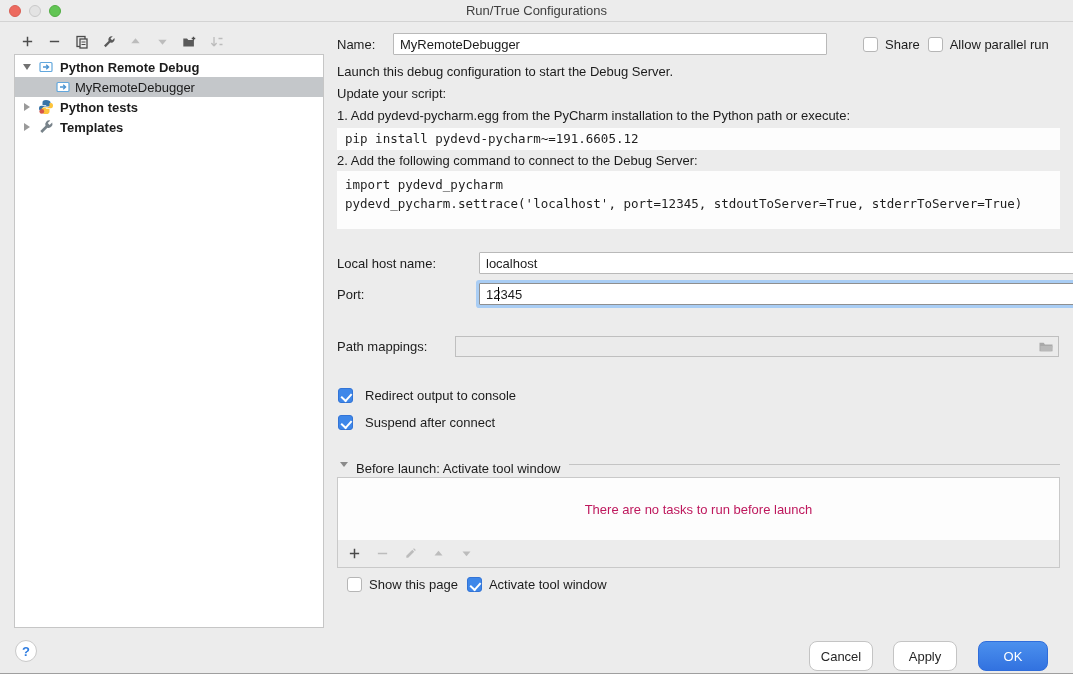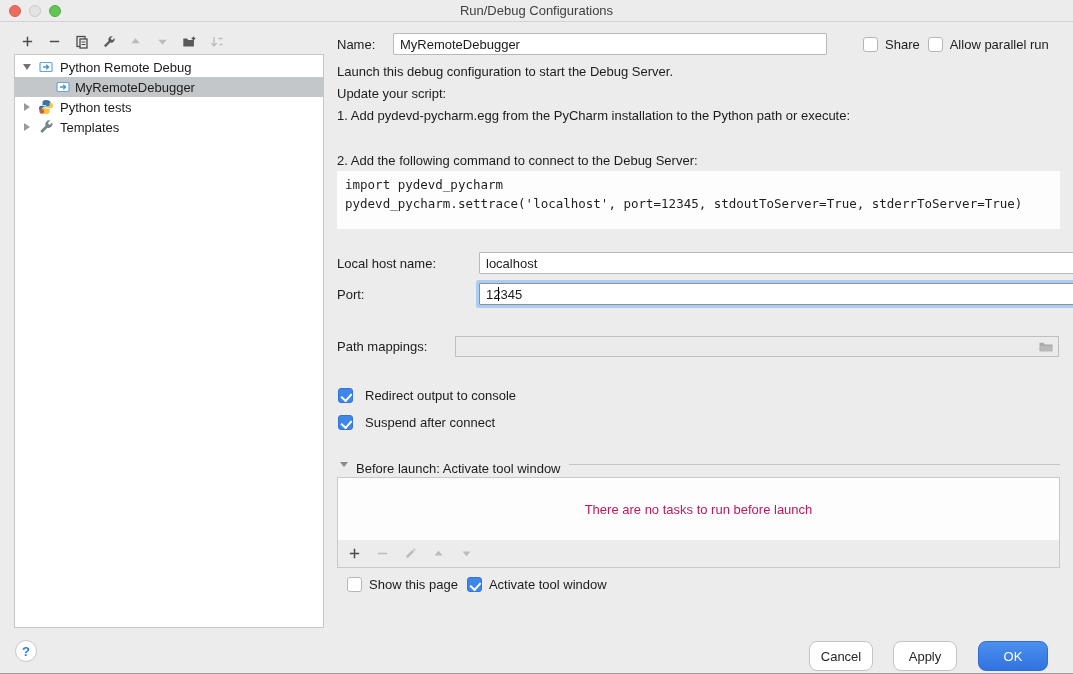--- a/index.html
+++ b/index.html
@@ -20,21 +20,21 @@
   .light.gray{background:#e3e3e3;border:1px solid #c9c9c9;}
   .light.green{background:#62c554;border:1px solid #51ad43;}
   
   .tree-toolbar{position:absolute;left:20px;top:34px;display:flex;gap:12px;align-items:center;}
   .tbtn{width:15px;height:15px;display:flex;align-items:center;justify-content:center;
     background:none;border:none;padding:0;cursor:default;}
   .tree-panel{position:absolute;left:14px;top:54px;width:310px;height:574px;
     background:#ffffff;border:1px solid #c6c6c6;padding-top:2px;}
   .trow{height:20px;display:flex;align-items:center;}
   .trow .lbl{margin-left:6px;white-space:nowrap;}
-  .trow.group .lbl{font-weight:400;}
+  .trow.group .lbl{font-weight:700;}
   .trow.selected{background:#c4c7ca;}
   .tri-down{width:0;height:0;border-left:4.5px solid transparent;border-right:4.5px solid transparent;
     border-top:6px solid #727272;margin-left:8px;}
   .tri-right{width:0;height:0;border-top:4.5px solid transparent;border-bottom:4.5px solid transparent;
     border-left:6px solid #9a9a9a;margin-left:9px;}
   .ticon{width:16px;height:16px;margin-left:7px;flex:none;}
   .trow.child{padding-left:40px;}
   
   .main{position:absolute;left:337px;top:0;width:723px;height:674px;}
   .abs{position:absolute;}
@@ -90,21 +90,21 @@
 <body>
 
 <div class="window">
 
   <div class="titlebar">
     <div class="lights">
       <span class="light red"></span>
       <span class="light gray"></span>
       <span class="light green"></span>
     </div>
-    <span class="title">Run/Debug Configurations</span>
+    <span class="title">Run/True Configurations</span>
   </div>
 
   <div class="tree-toolbar">
     <button class="tbtn">
       <svg width="13" height="13" viewBox="0 0 14 14">
           <path d="M7 2v10M2 7h10" stroke="#4c4c4c" stroke-width="1.6" fill="none"></path>
         </svg>
     </button>
     <button class="tbtn">
       <svg width="13" height="13" viewBox="0 0 14 14">
@@ -192,20 +192,21 @@
       </span>
       <span class="cbrow" style="margin-left:8px">
         <span class="cb"></span>
         <span class="cb-label">Allow parallel run</span>
       </span>
     </div>
 
     <div class="abs para" style="top:63px;left:0">Launch this debug configuration to start the Debug Server.</div>
     <div class="abs para" style="top:85px;left:0">Update your script:</div>
     <div class="abs para" style="top:107px;left:0">1. Add pydevd-pycharm.egg from the PyCharm installation to the Python path or execute:</div>
+    <div class="abs codeblock code1">pip install pydevd-pycharm~=191.6605.12</div>
     <div class="abs para" style="top:152px;left:0">2. Add the following command to connect to the Debug Server:</div>
     <div class="abs codeblock code2">import pydevd_pycharm
 pydevd_pycharm.settrace('localhost', port=12345, stdoutToServer=True, stderrToServer=True)</div>
 
     <div class="abs formrow" style="top:252px">
       <span class="flabel">Local host name:</span>
       <div class="fwrap">
         <input class="text-input" value="localhost" style="">
       </div>
     </div>

